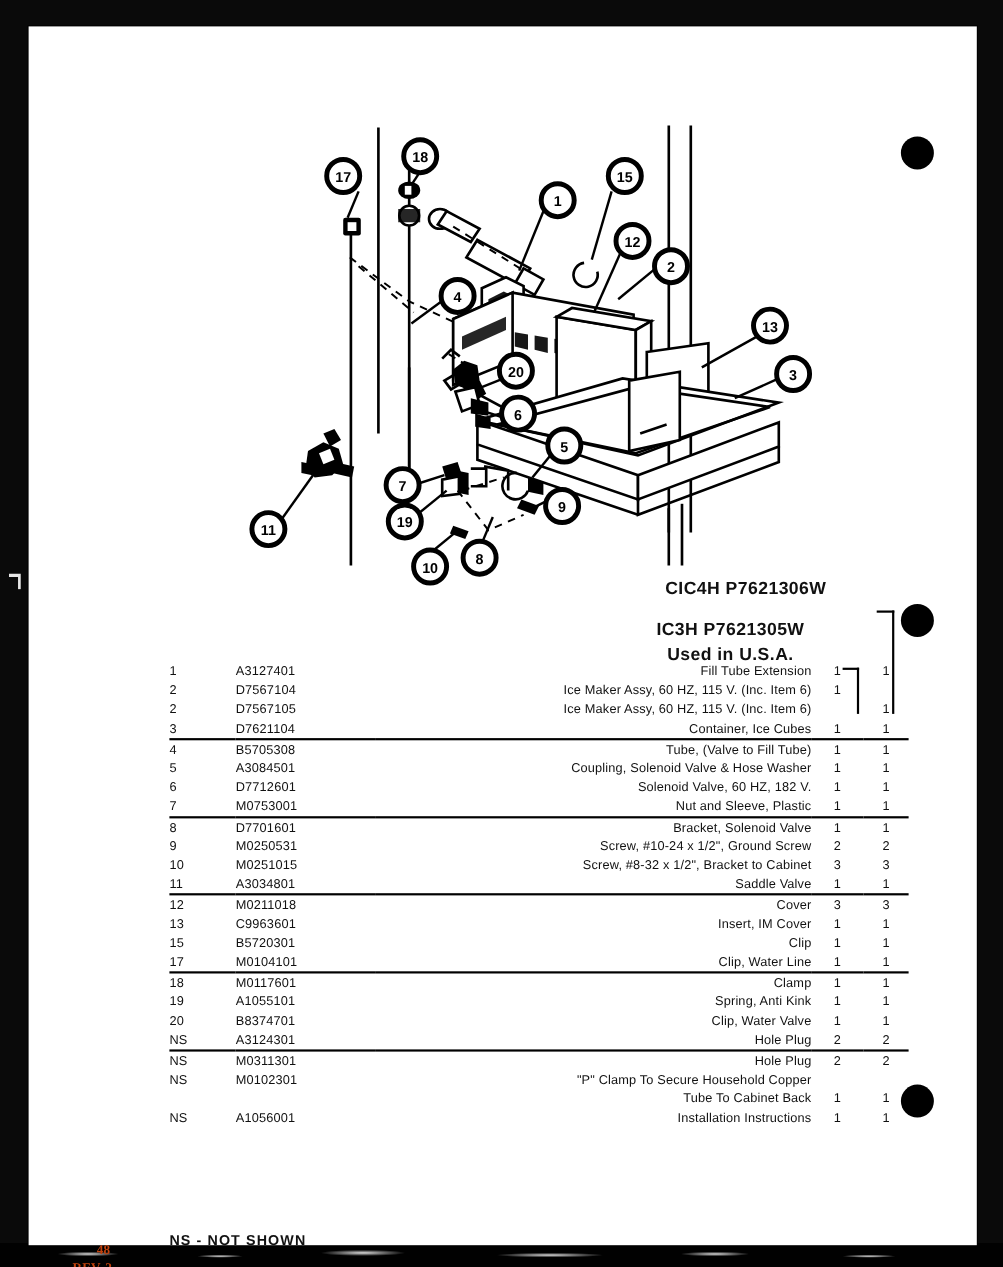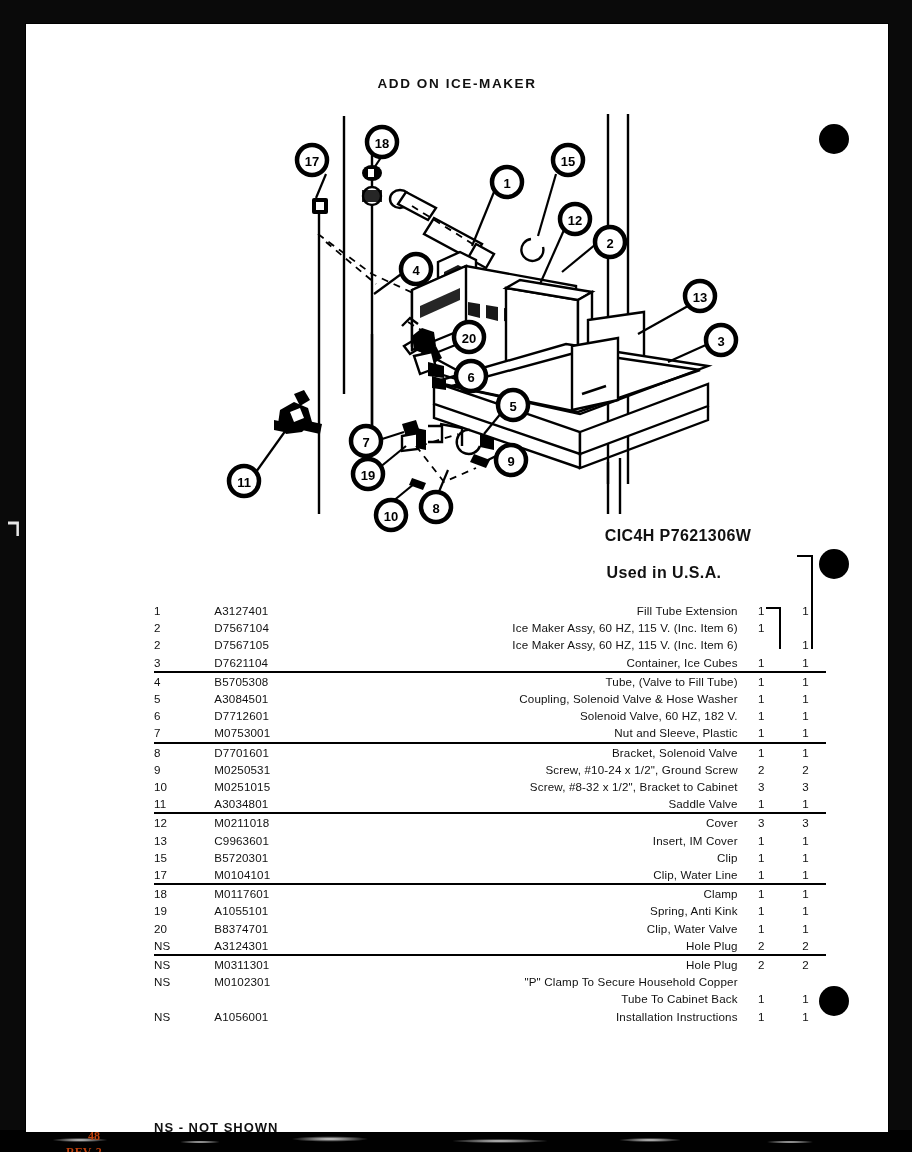--- a/index.html
+++ b/index.html
@@ -169,21 +169,20 @@
 </head>
 <body>
 
 <div id="scan-bed">
 
   <div id="bed-speckle"></div>
   <div id="left-artifact"></div>
 
   <div id="page-sheet">
 
-    <div id="doc-title">ADD ON ICE-MAKER</div>
 
     <div id="diagram">
       <svg width="600" height="440" viewBox="0 0 600 440" xmlns="http://www.w3.org/2000/svg">
 
         <g>
           <line class="part-line" x1="168" y1="22" x2="168" y2="300"></line>
           <line class="part-line" x1="196" y1="60" x2="196" y2="360"></line>
           <line class="part-line" x1="432" y1="20" x2="432" y2="390"></line>
           <line class="part-line" x1="452" y1="20" x2="452" y2="390"></line>
           <line class="part-line" x1="143" y1="105" x2="143" y2="420"></line>
@@ -405,20 +404,21 @@
               <circle class="callout-circle" cx="68" cy="387" r="15"></circle>
               <text class="callout-text" x="68" y="388">11</text>
             </g>
           </g>
       </svg>
     </div>
 
     <div id="model-header">
       <div class="model-row canada">CIC4H P7621306W</div>
       <div class="spacer"></div>
+      <div class="model-row usa">IC3H P7621305W</div>
       <div class="model-row usa">Used in U.S.A.</div>
     </div>
     <div id="bracket-canada"></div>
     <div id="bracket-usa"></div>
 
     <div id="parts-table">
       <table>
         <thead>
           <tr id="hdr-spacer">
               <td colspan="5"></td>

